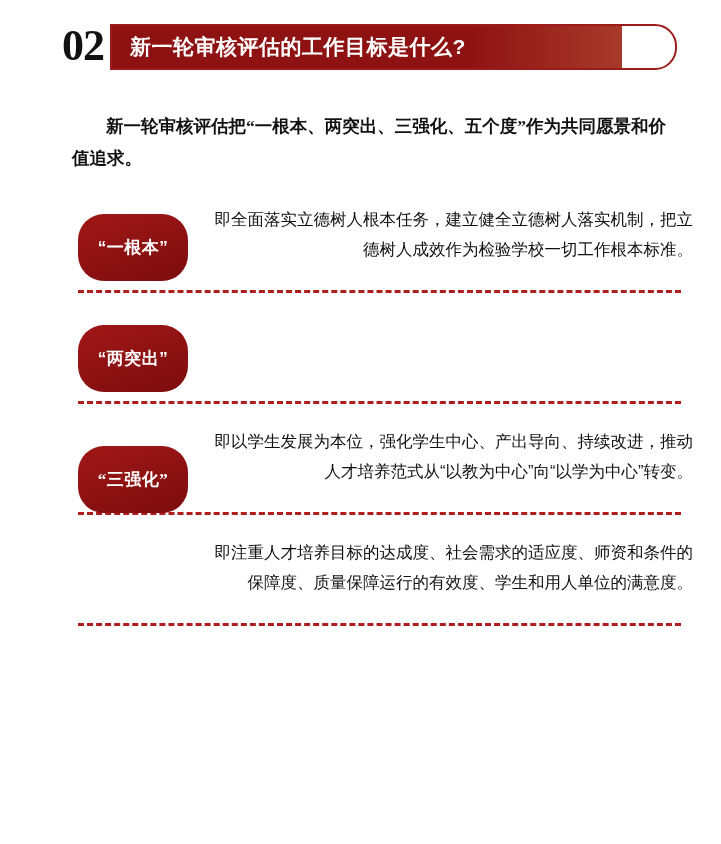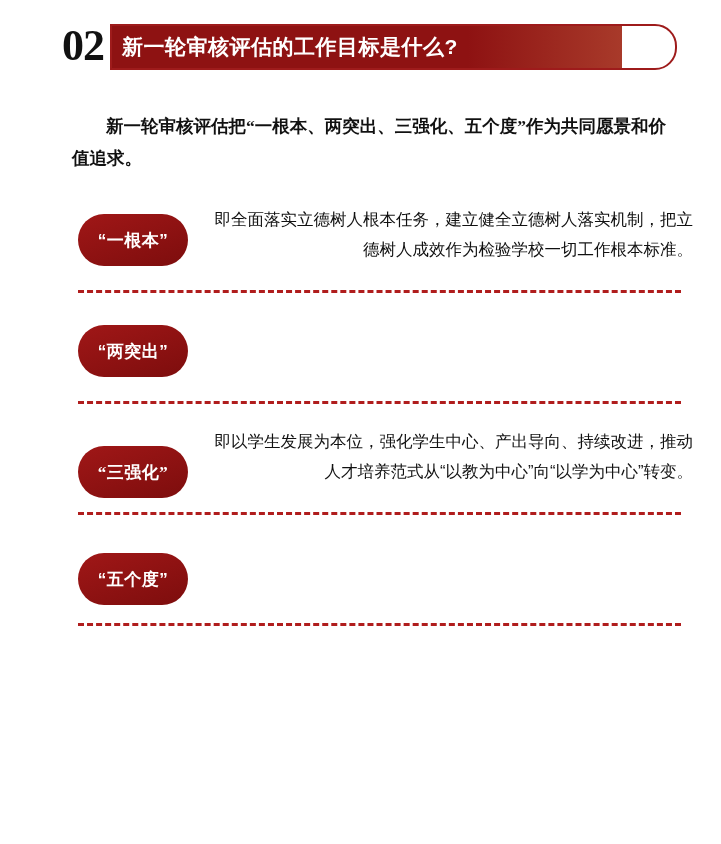--- a/index.html
+++ b/index.html
@@ -47,21 +47,21 @@
     top: -2px;
     font-size: 44px;
     font-weight: 900;
     letter-spacing: -1px;
     color: #111;
     font-family: "Liberation Serif", "DejaVu Serif", serif;
     line-height: 48px;
   }
   .header-title {
     position: absolute;
-    left: 60px;
+    left: 68px;
     top: 0;
     height: 46px;
     line-height: 46px;
     color: #ffffff;
     font-size: 21px;
     font-weight: bold;
     letter-spacing: 0.5px;
     white-space: nowrap;
   }
 
@@ -80,21 +80,21 @@
   .item {
     position: relative;
     margin: 0 28px 0 78px;
     min-height: 70px;
   }
   .item-badge {
     position: absolute;
     left: 0;
     top: 0;
     width: 110px;
-    height: 52px;
+    height: 67px;
     border-radius: 26px;
     background: #8c1111;
     background: linear-gradient(160deg, #a01717 0%, #7d0d0d 100%);
     color: #ffffff;
     font-size: 17px;
     font-weight: bold;
     display: flex;
     align-items: center;
     justify-content: center;
     box-sizing: border-box;
@@ -145,15 +145,15 @@
 </div>
 <div class="divider"></div>
 
 <div class="item">
   <div class="item-badge b-pos-3">“三强化”</div>
   <div class="item-text">即以学生发展为本位，强化学生中心、产出导向、持续改进，推动人才培养范式从“以教为中心”向“以学为中心”转变。</div>
 </div>
 <div class="divider"></div>
 
 <div class="item">
-  <div class="item-badge b-pos-4">“五个度”</div>
+  <div class="item-text">即注重人才培养目标的达成度、社会需求的适应度、师资和条件的保障度、质量保障运行的有效度、学生和用人单位的满意度。</div>
 </div>
 <div class="divider"></div>
 
 </body></html>

